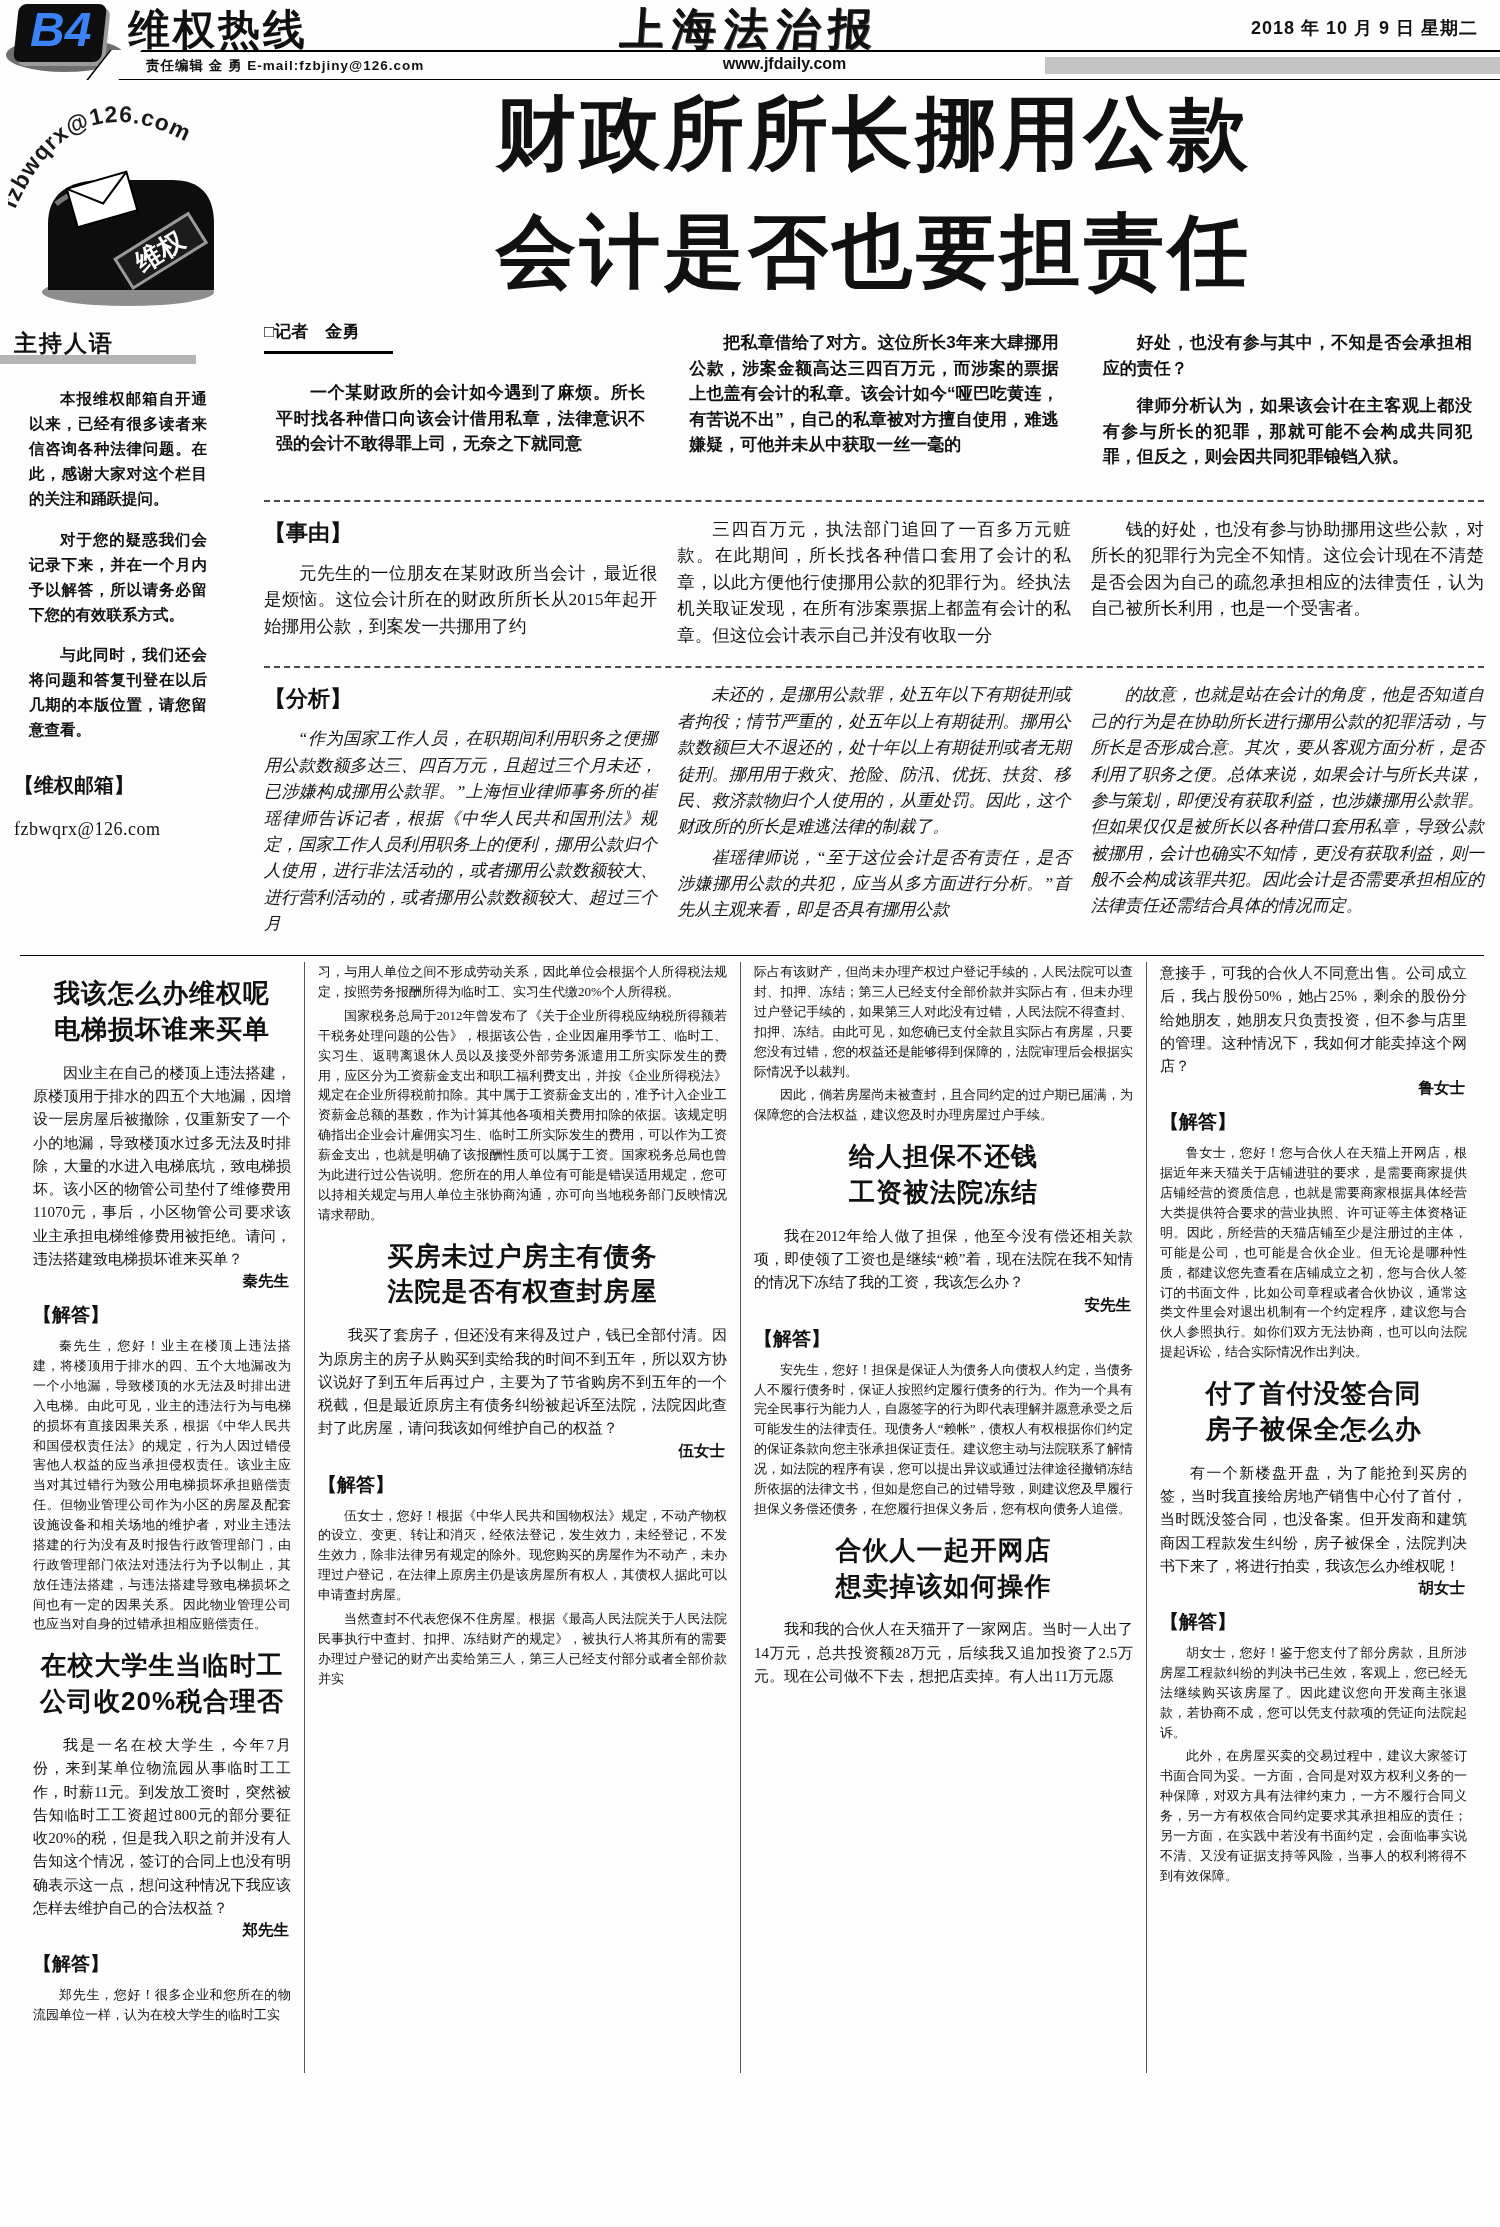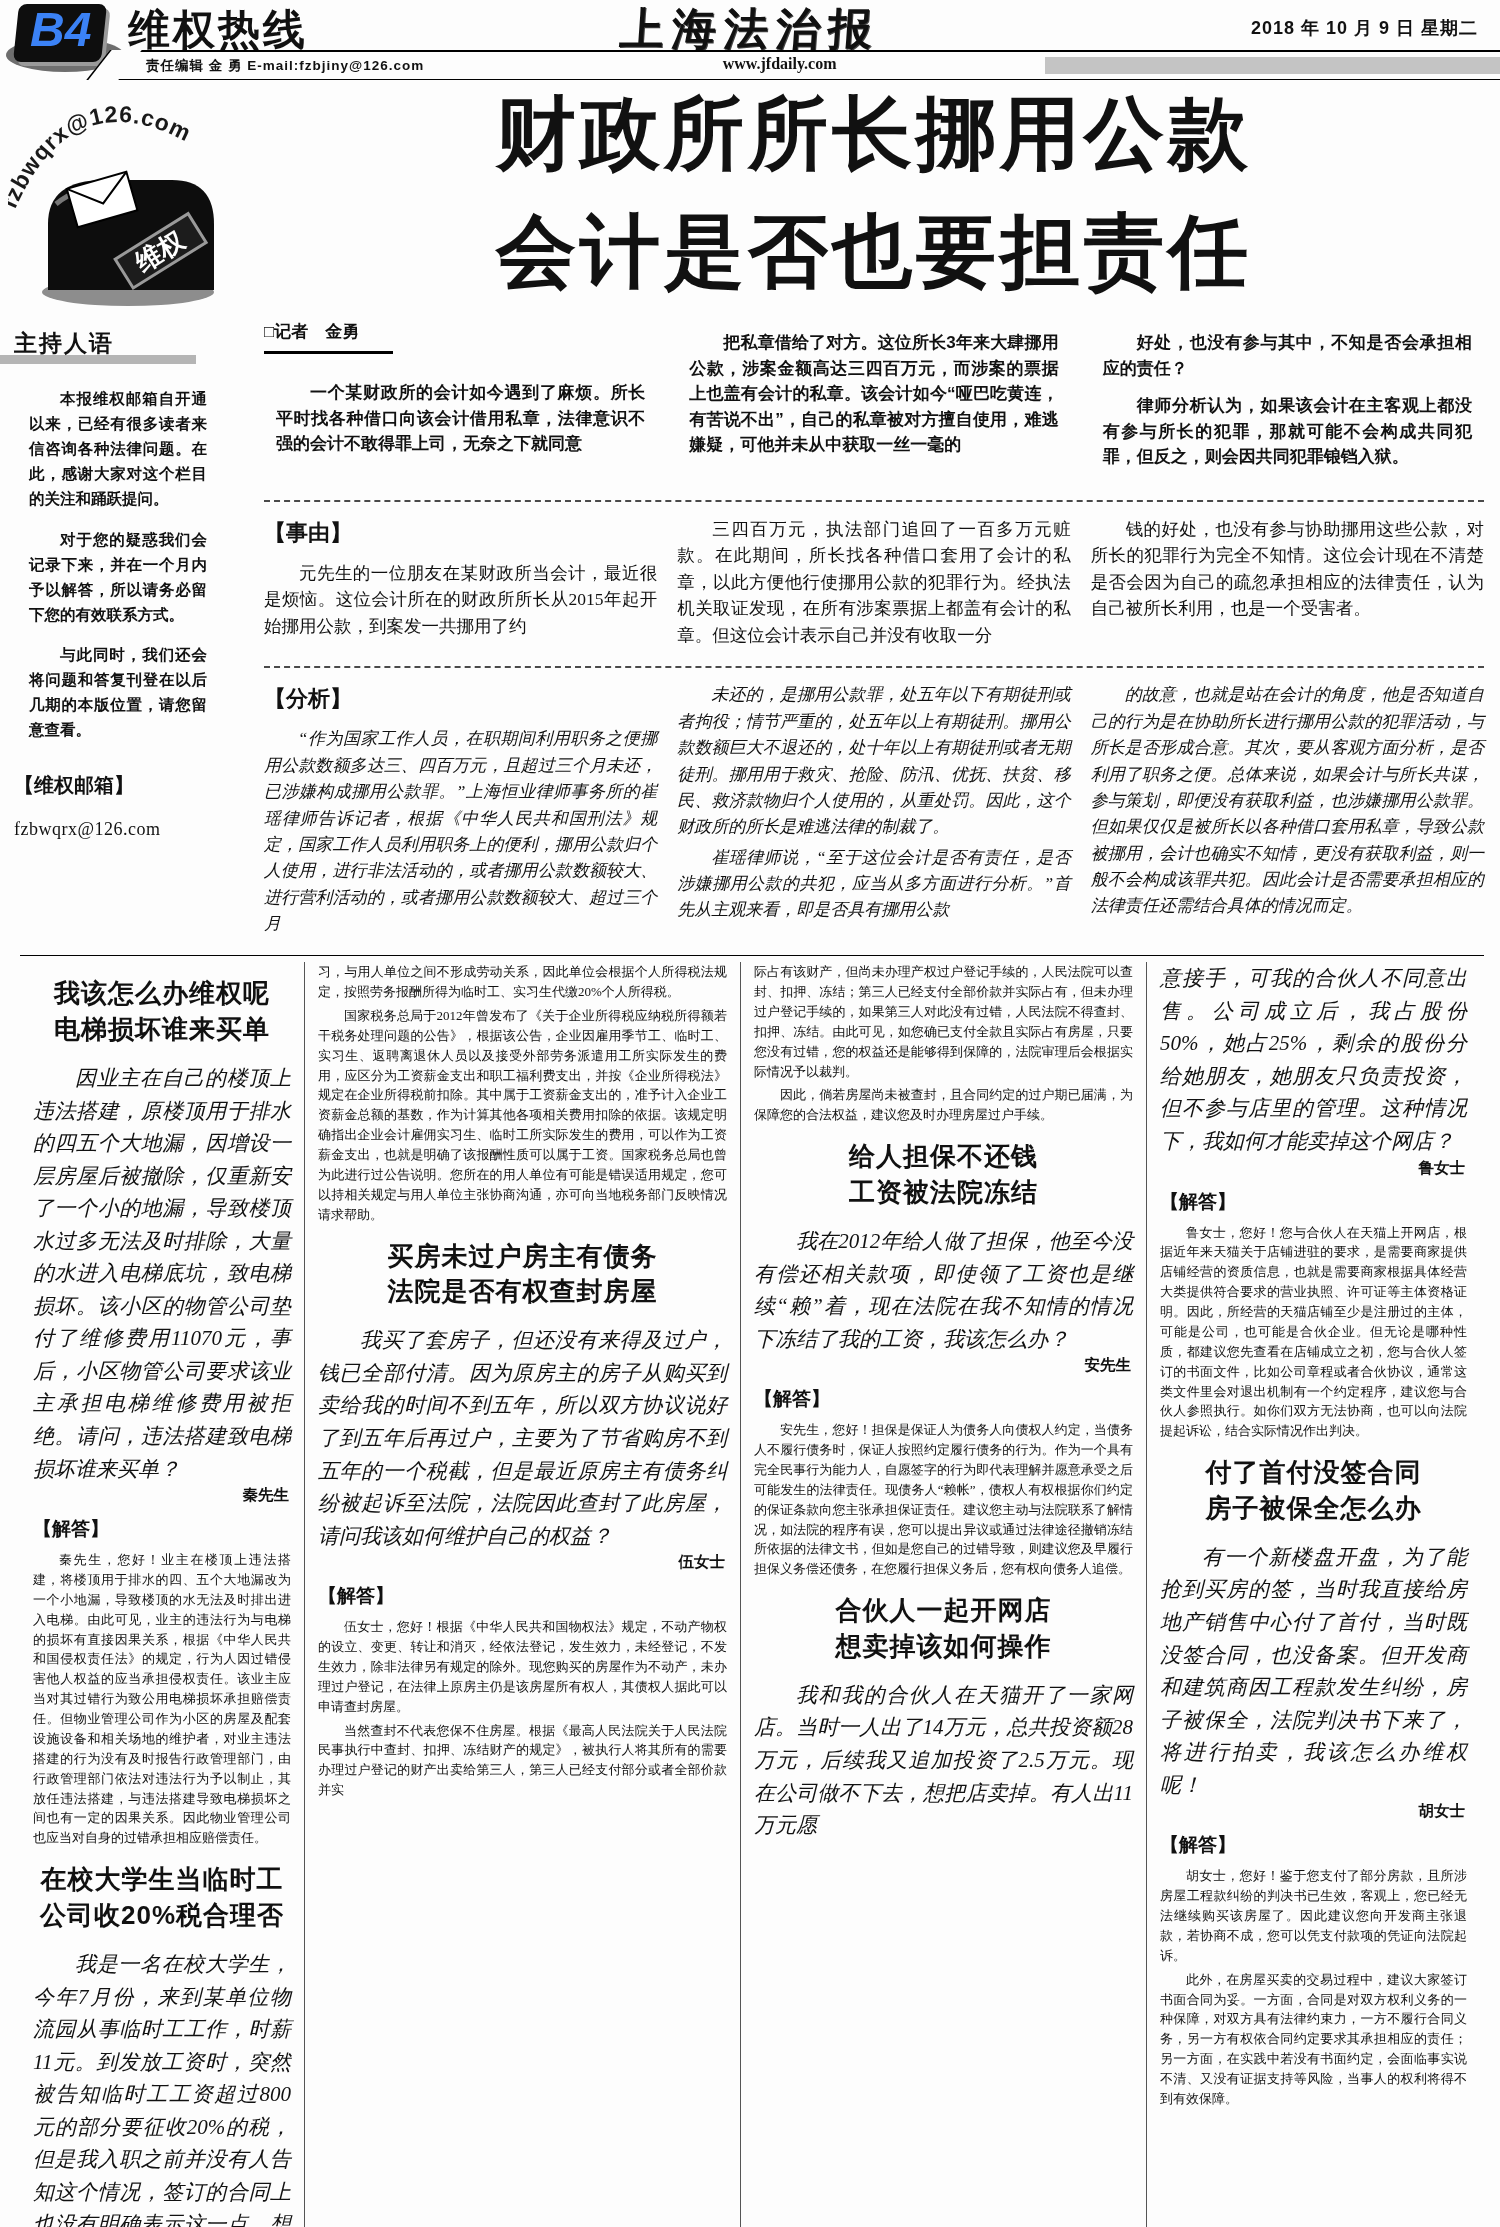--- a/index.html
+++ b/index.html
@@ -12,21 +12,21 @@
   .b4-shape{position:absolute;left:16px;top:4px;width:88px;height:58px;background:#0e0e0e;transform:skewX(-6deg);border-radius:8px;box-shadow:4px 4px 0 #9a9a9a;}
   .b4-text{position:absolute;left:30px;top:2px;color:#3b82f6;font-weight:900;font-size:48px;font-style:italic;letter-spacing:0;}
   .section-title{position:absolute;left:128px;top:2px;font-size:42px;font-weight:900;letter-spacing:3px;}
   .masthead{position:absolute;left:50%;top:0px;transform:translateX(-50%) skewX(-4deg);
             font-family:"Liberation Serif","DejaVu Serif",serif;font-weight:900;font-size:44px;letter-spacing:8px;
             text-shadow:1px 1px 0 #444;}
   .date{position:absolute;right:22px;top:16px;font-size:18px;font-weight:bold;letter-spacing:1px;}
   .info-band{position:absolute;left:112px;right:0;top:50px;height:27px;border-top:2.5px solid #000;border-bottom:1.5px solid #000;}
   .info-slash{position:absolute;left:-14px;top:-2px;width:30px;height:30px;border-left:2px solid #000;transform:skewX(-38deg);background:#fdfdfd;}
   .info-left{position:absolute;left:34px;top:5px;font-weight:bold;font-size:13.5px;letter-spacing:1px;}
-  .info-site{position:absolute;left:44%;top:3px;font-weight:900;font-size:16px;font-family:Liberation Serif, serif;}
+  .info-site{position:absolute;left:44%;top:3px;font-weight:900;font-size:16px;font-family:Liberation Sans, sans-serif;}
   .info-gray{position:absolute;right:0;top:5px;width:455px;height:17px;background:#c4c4c4;}
   
   #content{display:flex;align-items:flex-start;}
   #sidebar{width:230px;box-sizing:border-box;padding:4px 8px 0 14px;flex:none;}
   #main{flex:1;box-sizing:border-box;padding:0 16px 0 34px;}
   
   .mailbox-art{margin:0 0 4px -6px;}
   .host-title{font-size:23px;font-weight:900;letter-spacing:2px;margin:10px 0 0;}
   .host-bar{width:196px;height:9px;background:#b5b5b5;margin:-4px 0 22px -14px;}
   .host-p{font-size:15.5px;font-weight:bold;line-height:1.62;text-align:justify;text-indent:2em;margin:15px;}
@@ -44,21 +44,21 @@
   .ana-p{font-size:17px;font-style:italic;line-height:1.55;text-align:justify;text-indent:2em;margin:0 0 4px;}
   
   #qa{display:flex;border-top:1px solid #000;margin:14px 16px 0 20px;padding-top:6px;min-height:1118px;box-sizing:border-box;}
   .qa-col{box-sizing:border-box;padding:0 13px;min-width:0;}
   .qa-col + .qa-col{border-left:1px solid #555;}
   .w1{width:284px;flex:none;}
   .w2{width:436px;flex:none;}
   .w3{width:406px;flex:none;}
   .w4{width:334px;flex:none;}
   .qa-h{font-weight:900;font-size:26px;text-align:center;line-height:1.38;letter-spacing:1px;margin:14px 0 14px;}
-  .qa-q{font-style:italic;font-size:21px;line-height:1.55;text-align:justify;text-indent:2em;margin:0;}
+  .qa-q{font-size:15px;line-height:1.55;text-align:justify;text-indent:2em;margin:0;}
   .qa-asker{text-align:right;font-weight:bold;font-size:15.5px;margin:0 2px 6px 0;}
   .qa-mark{font-weight:900;font-size:19px;margin:10px 0 8px;font-style:normal;font-family:"Liberation Sans","DejaVu Sans",sans-serif;}
   .qa-a{font-size:13px;line-height:1.53;text-align:justify;text-indent:2em;margin:0 0 4px;}
 </style>
 </head>
 <body>
 
 <div id="header">
   <div class="b4-ellipse"></div>
   <div class="b4-shape"></div>

